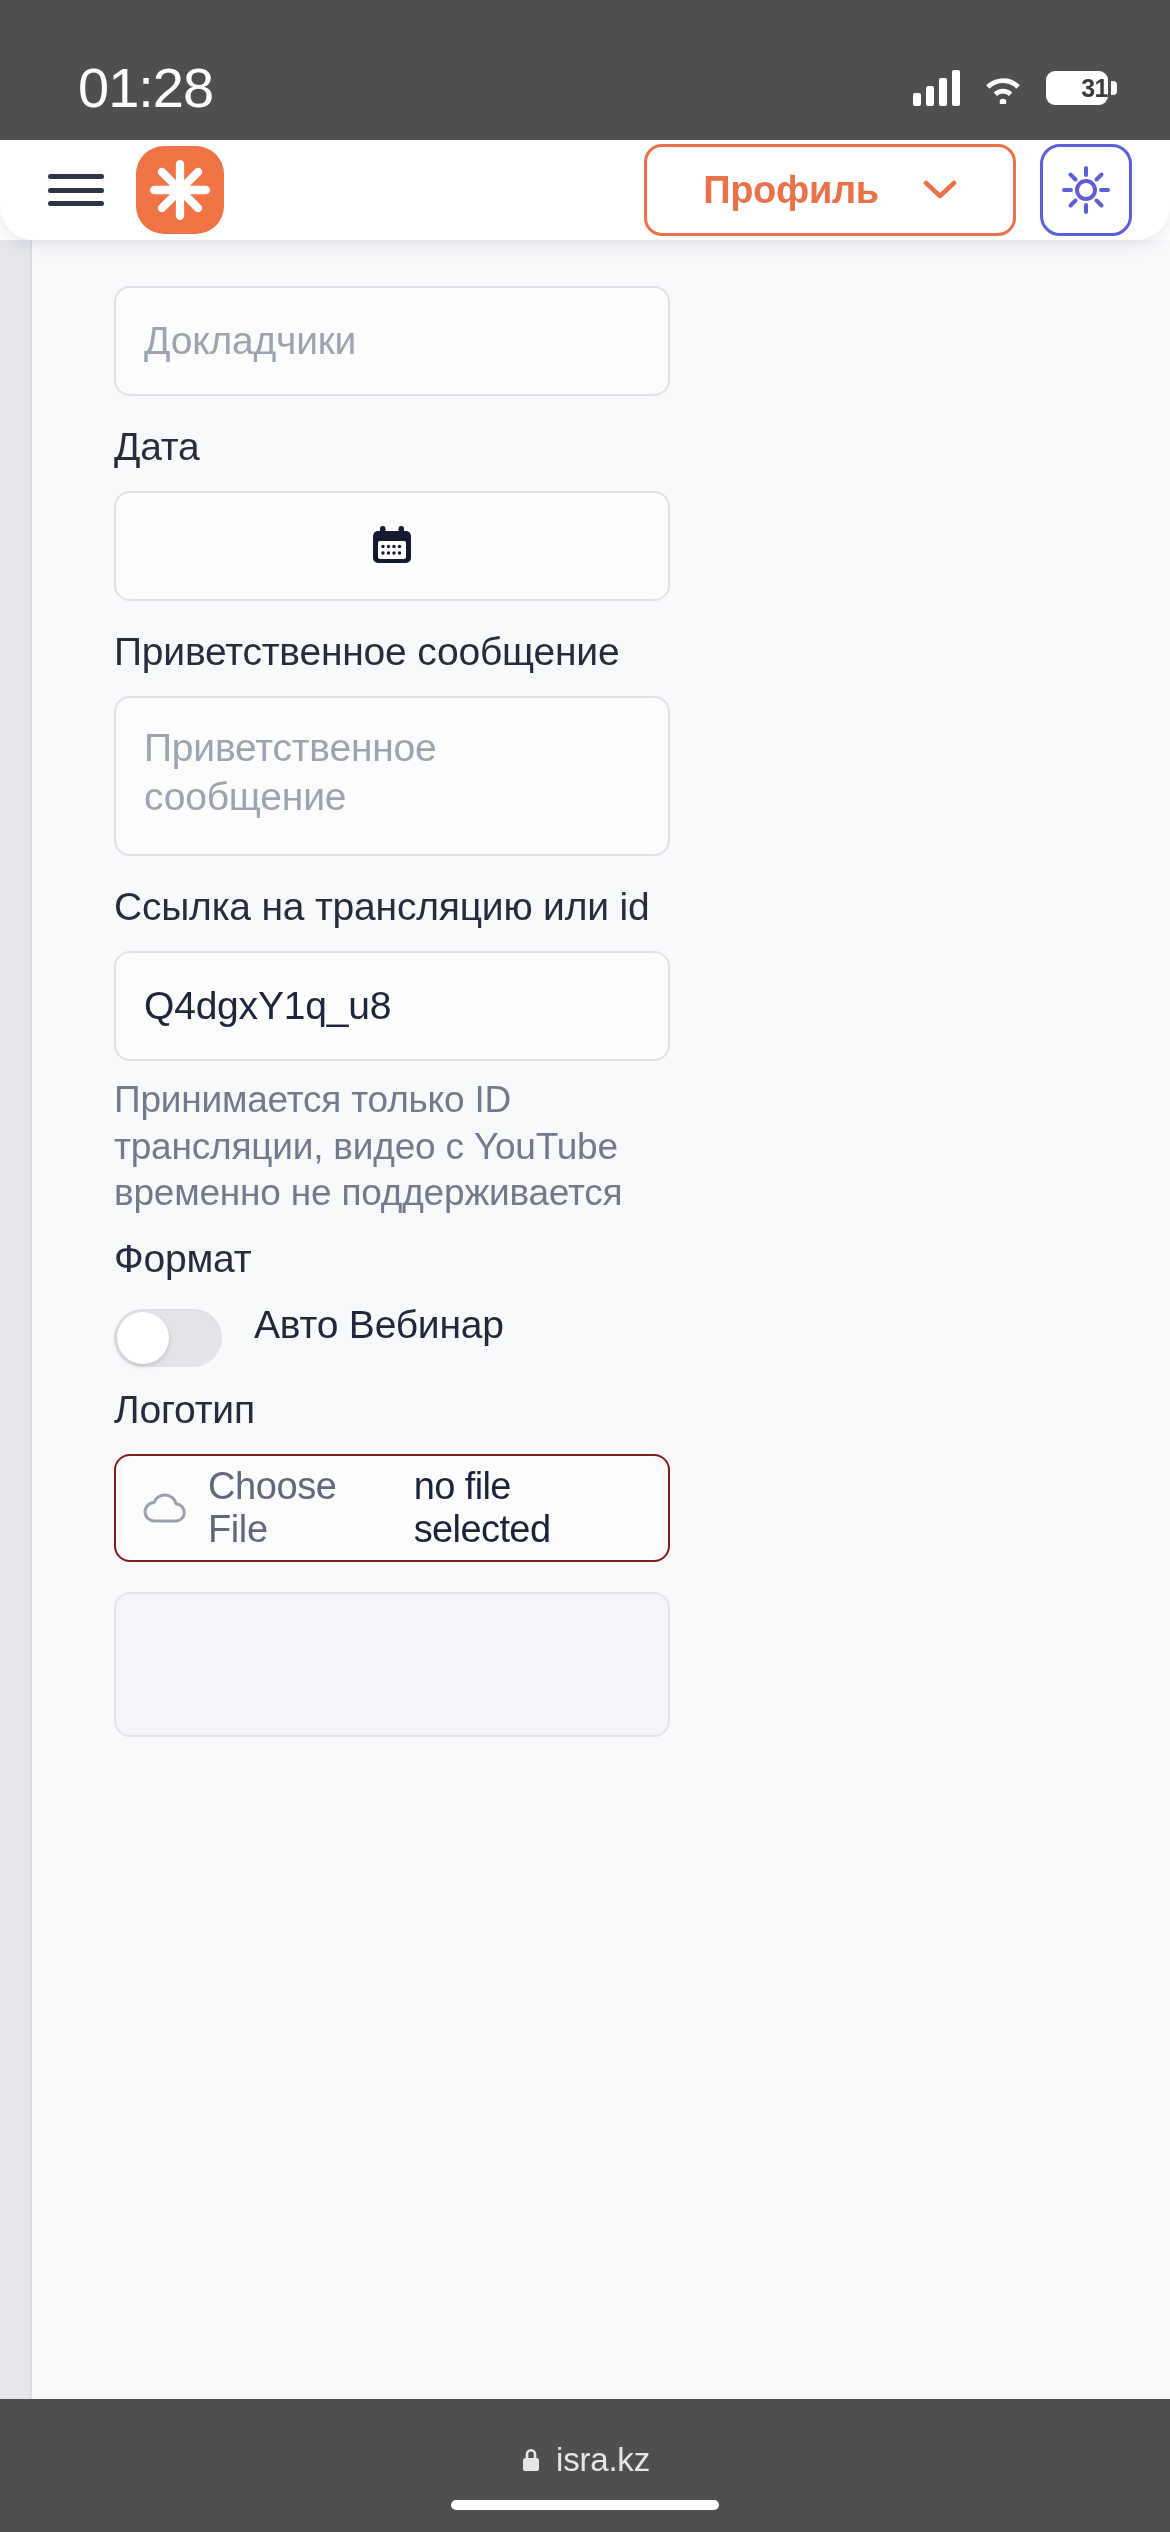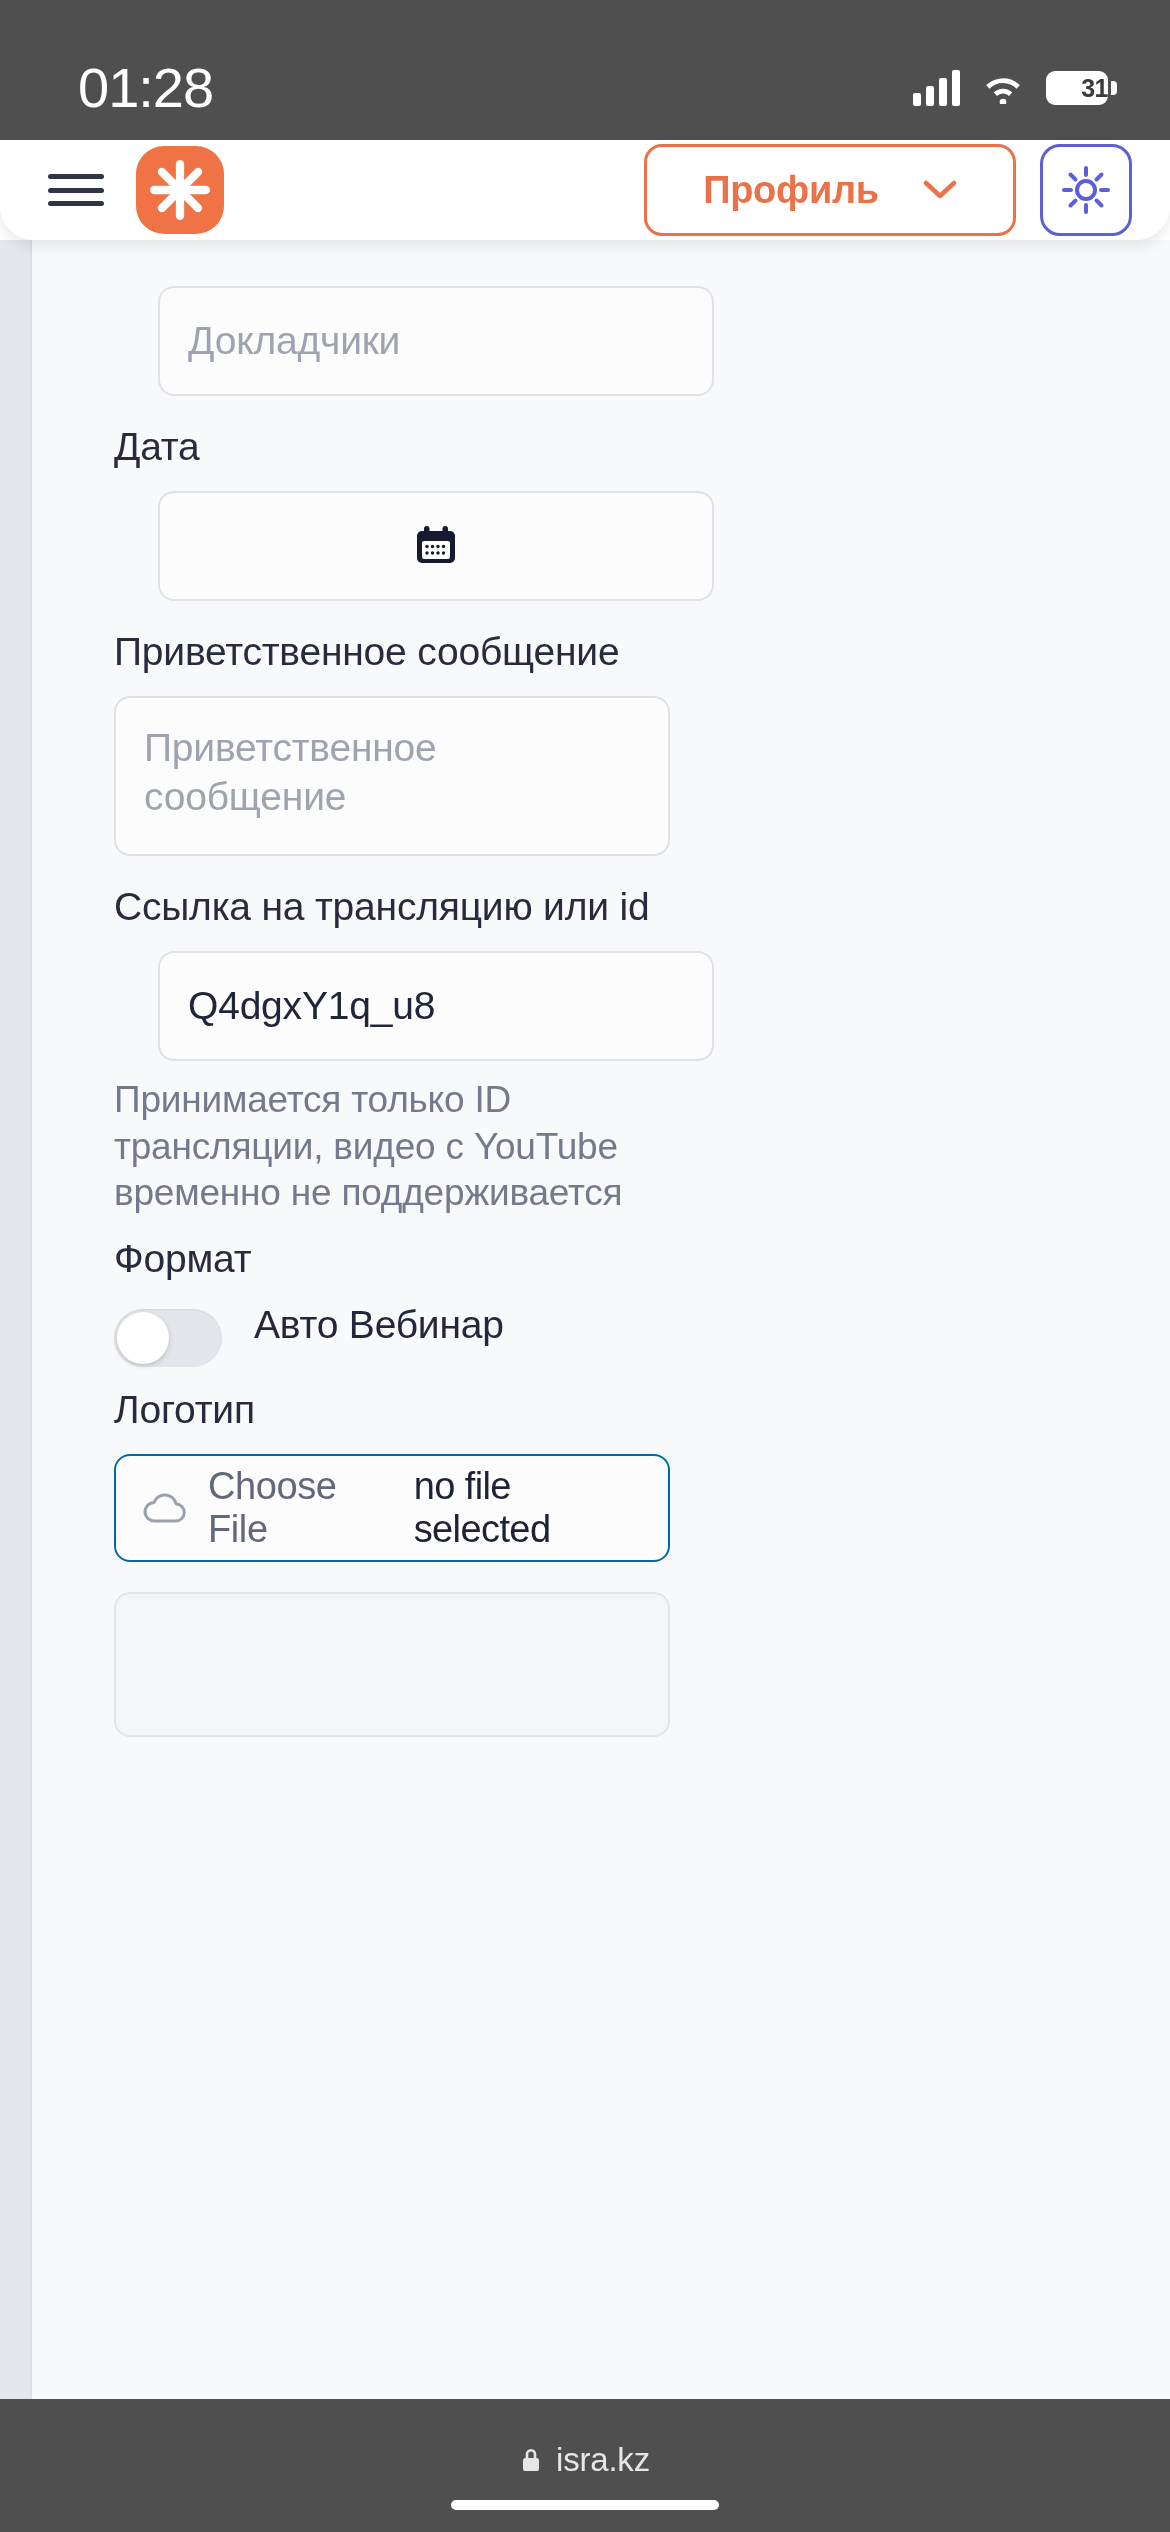--- a/index.html
+++ b/index.html
@@ -147,21 +147,20 @@
     height:110px;
     background:#fcfcfd;
     border:2px solid #dfe1e7;
     border-radius:16px;
     display:flex; align-items:center;
     padding:0 28px;
     font-size:39px;
     color:#9ea3b0;
     letter-spacing:-0.2px;
     cursor:text;
-    margin-left:44px;
   }
   .f-input.filled { color:#20263a; }
   .f-input.center { justify-content:center; gap:26px; }
   .date-value {
     font-size:39px; font-weight:700; color:#151a2e; letter-spacing:-0.4px;
   }
   .cal-icon { width:46px; height:46px; flex:0 0 auto; }
   .f-textarea {
     width:556px;
     height:160px;
@@ -209,21 +208,21 @@
   .toggle-text {
     font-size:39px; color:#22273a; line-height:1.15; letter-spacing:-0.2px;
   }
   .toggle-text .l2 { display:block; margin-left:52px; margin-top:8px; }
 
   
   .file-box {
     width:556px;
     height:108px;
     background:#fcfcfd;
-    border:2px solid #0369a1;
+    border:2px solid #7f1d1d;
     border-radius:16px;
     display:flex; align-items:center;
     padding:16px 26px;
     gap:20px;
     cursor:pointer;
   }
   .cloud-icon { width:46px; height:36px; flex:0 0 auto; }
   .file-choose {
     font-size:38px; color:#61687c; letter-spacing:-0.4px;
   }

